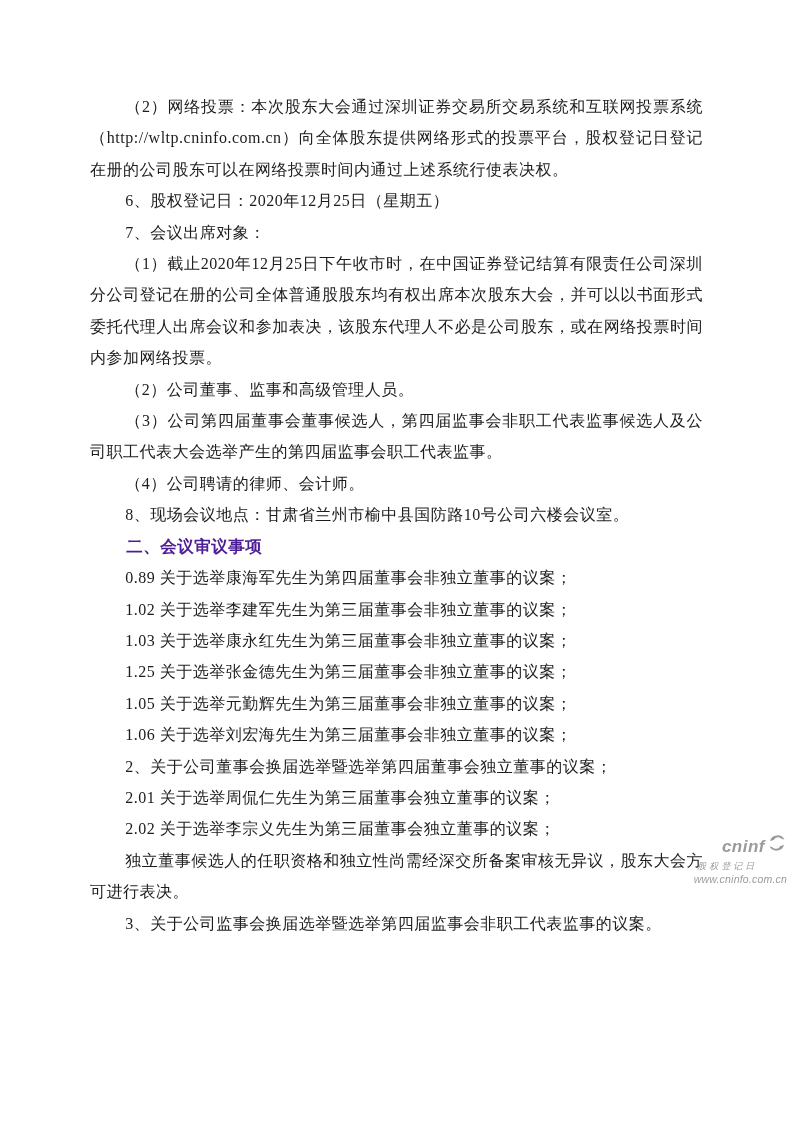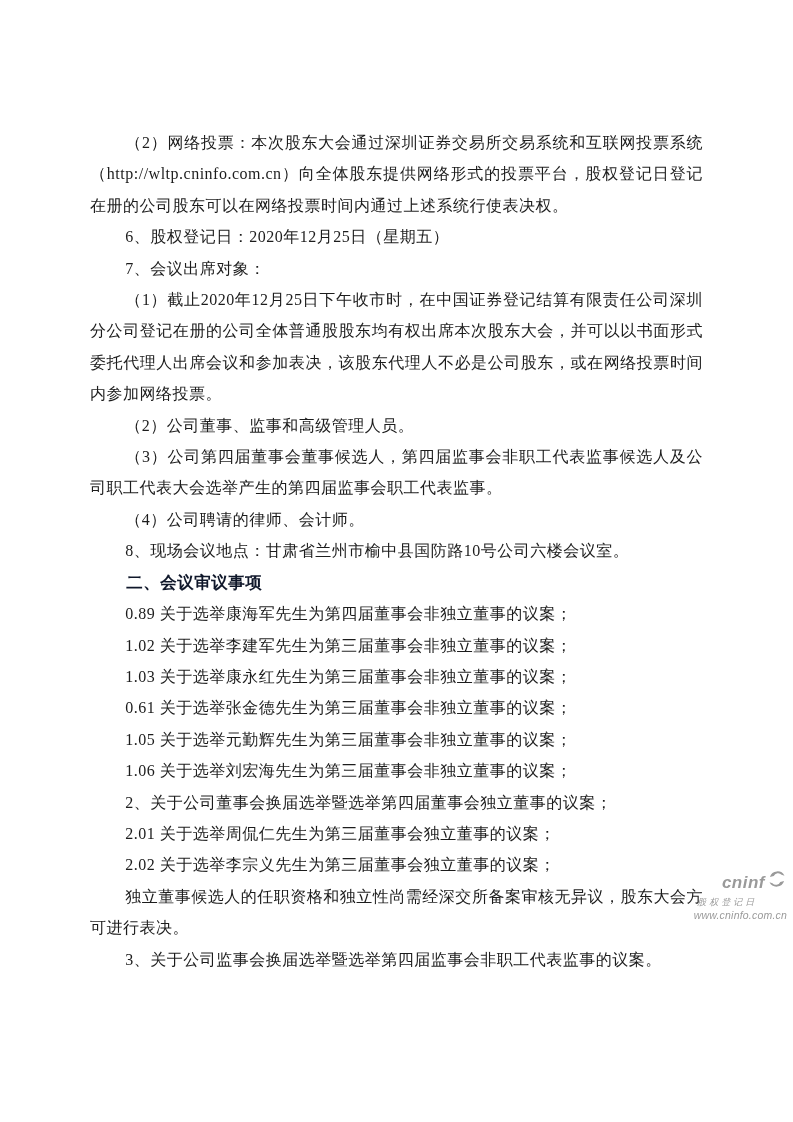--- a/index.html
+++ b/index.html
@@ -14,41 +14,40 @@
     overflow: hidden;
     font-family: "Liberation Serif", "DejaVu Serif", serif;
     color: #1c1c1c;
   }
   .page {
     position: absolute;
     left: 0; top: 0;
     width: 793px;
     height: 893px;
     background: #ffffff;
-    margin-top: 36px;
   }
   .doc-body {
     position: absolute;
     left: 90px;
     top: 91px;
     width: 613px;
   }
   .doc-body p {
     margin: 0;
     font-size: 16px;
     line-height: 31.4px;
     text-align: justify;
     text-justify: inter-ideograph;
     text-indent: 2.2em;
     letter-spacing: 0.5px;
     word-break: break-all;
   }
   .doc-body p.heading {
     font-weight: bold;
-    color: #0f172a;
+    color: #4c1d95;
     font-size: 16.5px;
     text-align: left;
   }
   .cninfo-logo {
     position: absolute;
     right: 6px;
     bottom: 8px;
     text-align: center;
     color: #9a9a9a;
     font-family: "Liberation Sans", "DejaVu Sans", sans-serif;
@@ -95,21 +94,21 @@
       <p class="body">7、会议出席对象：</p>
       <p class="body">（1）截止2020年12月25日下午收市时，在中国证券登记结算有限责任公司深圳分公司登记在册的公司全体普通股股东均有权出席本次股东大会，并可以以书面形式委托代理人出席会议和参加表决，该股东代理人不必是公司股东，或在网络投票时间内参加网络投票。</p>
       <p class="body">（2）公司董事、监事和高级管理人员。</p>
       <p class="body">（3）公司第四届董事会董事候选人，第四届监事会非职工代表监事候选人及公司职工代表大会选举产生的第四届监事会职工代表监事。</p>
       <p class="body">（4）公司聘请的律师、会计师。</p>
       <p class="body">8、现场会议地点：甘肃省兰州市榆中县国防路10号公司六楼会议室。</p>
       <p class="heading">二、会议审议事项</p>
       <p class="body">0.89 关于选举康海军先生为第四届董事会非独立董事的议案；</p>
       <p class="body">1.02 关于选举李建军先生为第三届董事会非独立董事的议案；</p>
       <p class="body">1.03 关于选举康永红先生为第三届董事会非独立董事的议案；</p>
-      <p class="body">0.61 关于选举张金德先生为第三届董事会非独立董事的议案；</p>
+      <p class="body">1.25 关于选举张金德先生为第三届董事会非独立董事的议案；</p>
       <p class="body">1.05 关于选举元勤辉先生为第三届董事会非独立董事的议案；</p>
       <p class="body">1.06 关于选举刘宏海先生为第三届董事会非独立董事的议案；</p>
       <p class="body">2、关于公司董事会换届选举暨选举第四届董事会独立董事的议案；</p>
       <p class="body">2.01 关于选举周侃仁先生为第三届董事会独立董事的议案；</p>
       <p class="body">2.02 关于选举李宗义先生为第三届董事会独立董事的议案；</p>
       <p class="body">独立董事候选人的任职资格和独立性尚需经深交所备案审核无异议，股东大会方可进行表决。</p>
       <p class="body">3、关于公司监事会换届选举暨选举第四届监事会非职工代表监事的议案。</p>
     </div>
 
   <div class="cninfo-logo">

